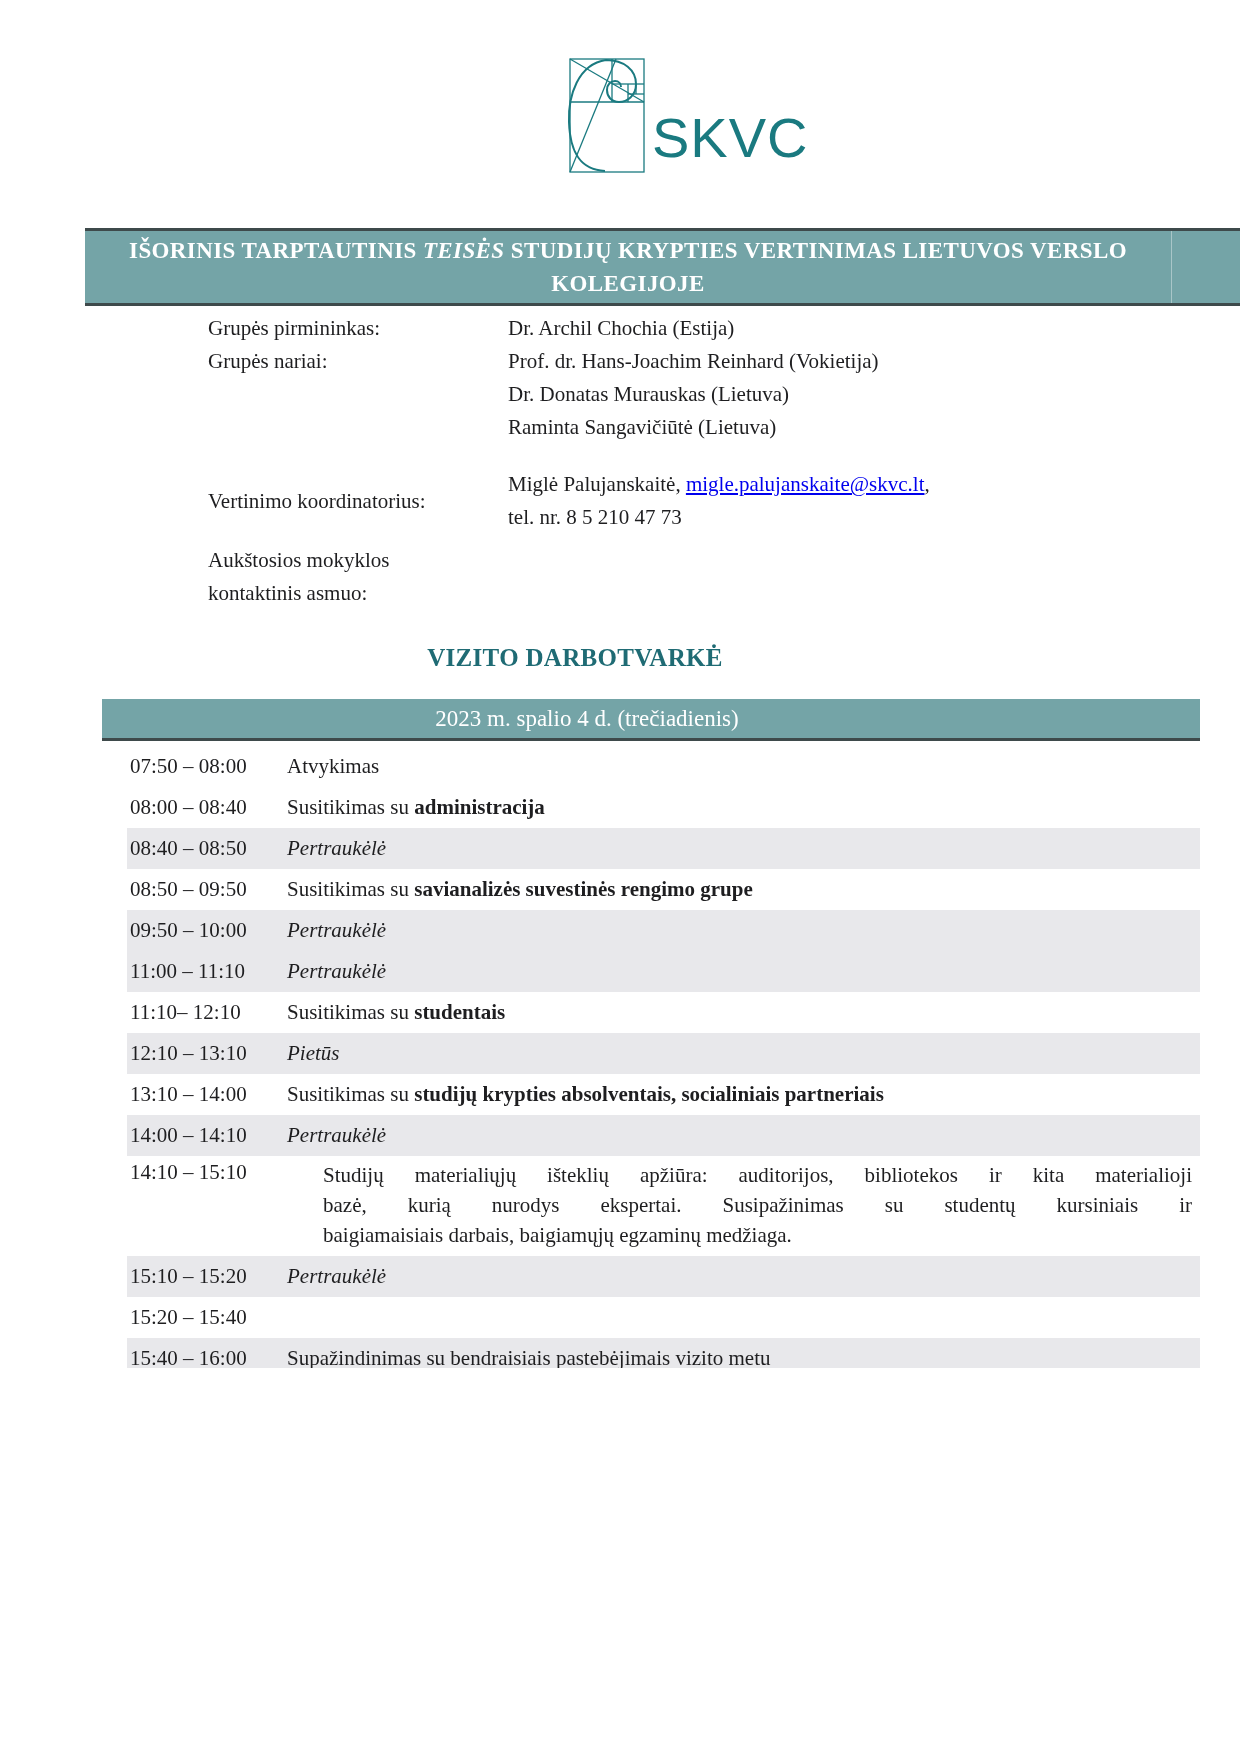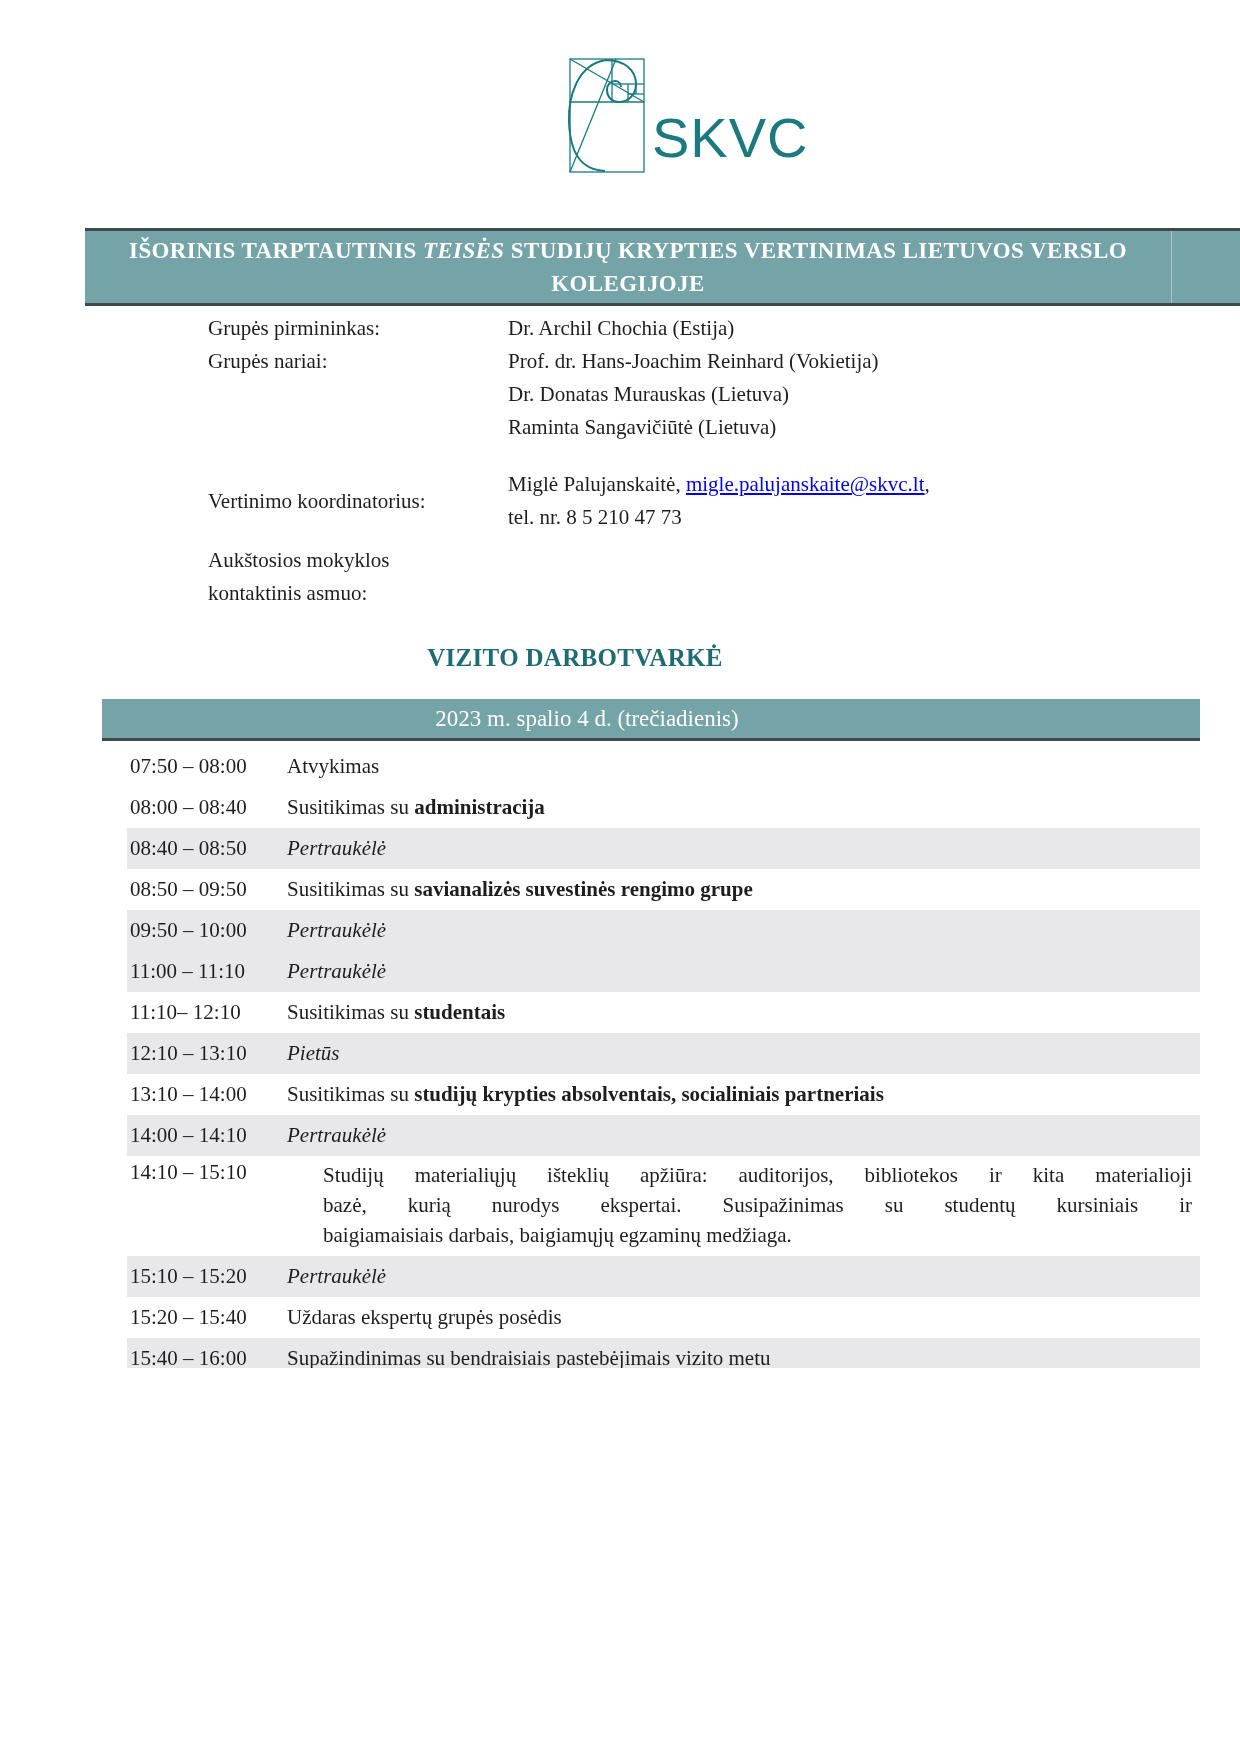--- a/index.html
+++ b/index.html
@@ -185,21 +185,20 @@
         </div>
   </div>
 
   <div class="row shaded">
     <div class="time">15:10 – 15:20</div>
     <div class="activity italic"><span>Pertraukėlė</span></div>
   </div>
 
   <div class="row">
     <div class="time">15:20 – 15:40</div>
-    <div class="activity"><span>Uždaras ekspertų grupės posėdis</span></div>
   </div>
 
   <div class="row shaded">
     <div class="time">15:40 – 16:00</div>
     <div class="activity"><span>Supažindinimas su bendraisiais pastebėjimais vizito metu</span></div>
   </div>
 </div>
 
   <div class="closing">Vizito pabaiga</div>
 

